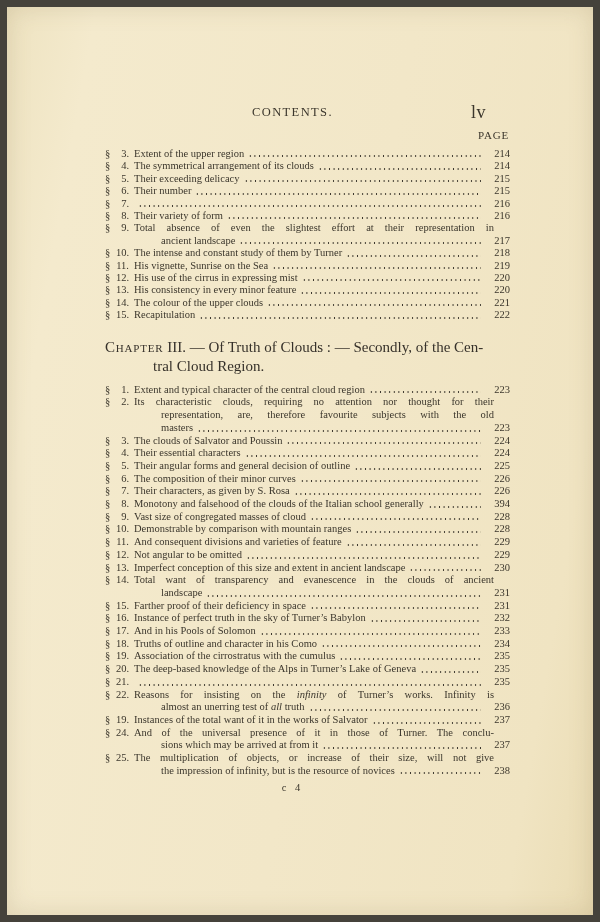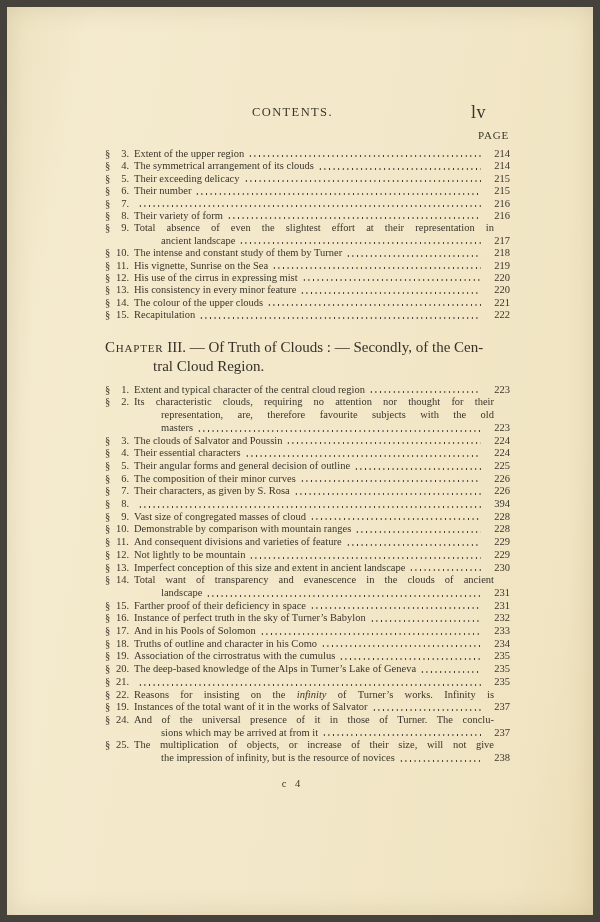--- a/index.html
+++ b/index.html
@@ -41,21 +41,21 @@
   .dots{
     flex:1 1 auto;min-width:0;height:2px;margin:0 3px 3px 4px;
     background-image:radial-gradient(circle,#3b362c 0.9px,rgba(0,0,0,0) 1.05px);
     background-size:4.6px 2px;background-repeat:repeat-x;background-position:left center;
   }
   .pg{flex:none;width:26px;text-align:right;}
   .chapter{margin-top:16px;font-size:15px;white-space:nowrap;color:#36312a;}
   .ch-line1{line-height:19.5px;}
   .ch-line2{line-height:19.5px;margin-left:48px;}
   .smallcaps{font-variant:small-caps;letter-spacing:0.8px;}
-  .sig{margin-top:13px;width:375px;text-align:center;font-size:10.5px;letter-spacing:3px;}
+  .sig{margin-top:5px;width:375px;text-align:center;font-size:10.5px;letter-spacing:3px;}
 </style>
 </head>
 <body>
 
 <div class="page">
   <div class="content">
 
     <div class="header">
       <span class="running">CONTENTS.</span>
       <span class="folio">lv</span>
@@ -293,20 +293,21 @@
             <span class="dots"></span>
             <span class="pg">226</span>
           </div>
         </div>
         <div class="entry">
           <div class="line final">
             <span class="mark">
               <span class="secsym">§</span>
               <span class="secnum">8.</span>
             </span>
+            <span class="etext">Monotony and falsehood of the clouds of the Italian school generally</span>
             <span class="dots"></span>
             <span class="pg">394</span>
           </div>
         </div>
         <div class="entry">
           <div class="line final">
             <span class="mark">
               <span class="secsym">§</span>
               <span class="secnum">9.</span>
             </span>
@@ -336,21 +337,21 @@
             <span class="dots"></span>
             <span class="pg">229</span>
           </div>
         </div>
         <div class="entry">
           <div class="line final">
             <span class="mark">
               <span class="secsym">§</span>
               <span class="secnum">12.</span>
             </span>
-            <span class="etext">Not lightly to be mountain</span>
+            <span class="etext">Not angular to be omitted</span>
             <span class="dots"></span>
             <span class="pg">229</span>
           </div>
         </div>
         <div class="entry">
           <div class="line final">
             <span class="mark">
               <span class="secsym">§</span>
               <span class="secnum">13.</span>
             </span>
@@ -445,20 +446,26 @@
             </span>
             <span class="dots"></span>
             <span class="pg">235</span>
           </div>
         </div>
         <div class="entry">
           <div class="line just"><span class="mark">
               <span class="secsym">§</span>
               <span class="secnum">22.</span>
             </span><span class="etext">Reasons for insisting on the <i>infinity</i> of Turner’s works.  Infinity is</span></div>
+          <div class="line final">
+            <span class="cindent"></span>
+            <span class="etext">almost an unerring test of <i>all</i> truth</span>
+            <span class="dots"></span>
+            <span class="pg">236</span>
+          </div>
         </div>
         <div class="entry">
           <div class="line final">
             <span class="mark">
               <span class="secsym">§</span>
               <span class="secnum">19.</span>
             </span>
             <span class="etext">Instances of the total want of it in the works of Salvator</span>
             <span class="dots"></span>
             <span class="pg">237</span>

